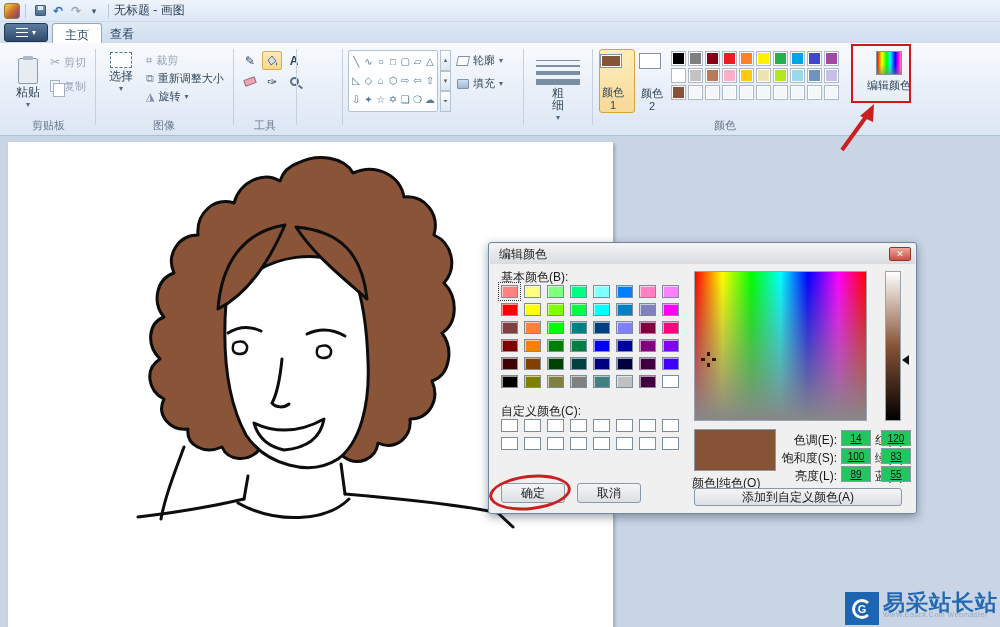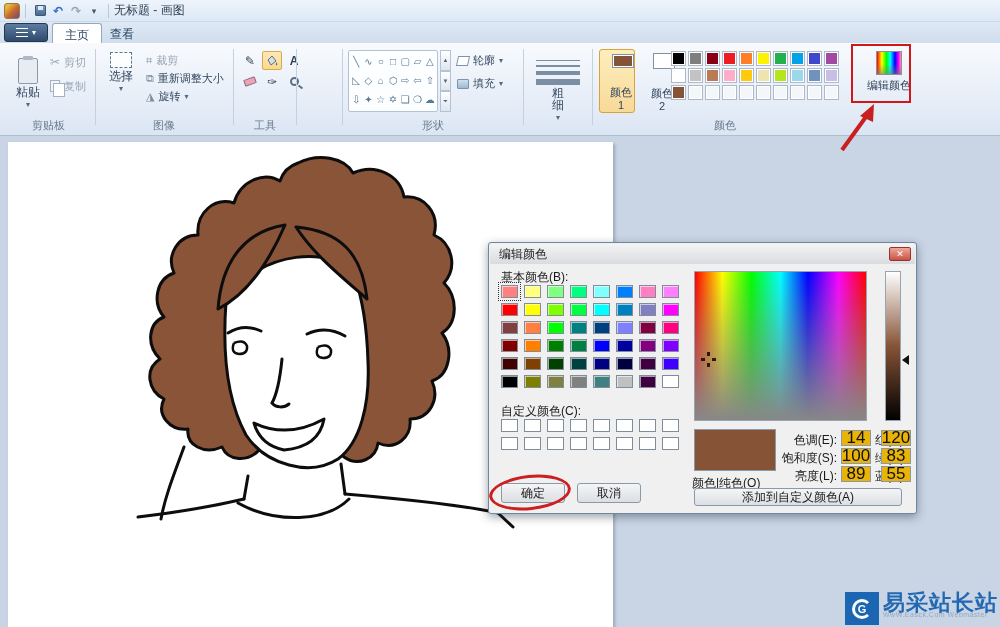--- a/index.html
+++ b/index.html
@@ -80,21 +80,21 @@
   .of-row .caret { font-size:8px; color:#516a84; }
   .icon-outline { width:12px; height:10px; border:1px solid #7d93ab; background:#fff; transform:skewX(-12deg); }
   .icon-fillsmall { width:12px; height:10px; background:linear-gradient(#cfe0f0,#9db8d4); border:1px solid #7d93ab; border-radius:1px; }
 
   
   .size-lines { display:flex; flex-direction:column; gap:4px; width:44px; padding-top:12px; }
   .size-lines i { display:block; background:#7a8ea4; }
 
   
   .colorbtn { position:absolute; top:6px; width:36px; height:64px; border-radius:3px;
-    display:flex; flex-direction:column; align-items:flex-end; padding-top:4px; gap:18px; }
+    display:flex; flex-direction:column; align-items:flex-start; padding-top:4px; gap:18px; }
   .colorbtn.sel { background:linear-gradient(#fdeebc,#f8d férfi98); background:linear-gradient(#fdeebc,#f8d998); border:1px solid #d9a23b; }
   .cswatch { width:22px; height:22px; border:1px solid #8291a2; box-shadow:inset 0 0 0 1px #fff; }
   .colorbtn .blab { font-size:11px; line-height:13px; text-align:center; width:26px; color:#33475e; }
   #palette { position:absolute; left:78px; top:8px; display:grid; grid-template-columns:repeat(10,15px); grid-auto-rows:15px; gap:2px; }
   #palette .swatch { border:1px solid #adb9c9; box-shadow:inset 0 0 0 1px #fff; }
   #palette .swatch.empty { background:#f4f7fa; }
   #editcolors { position:absolute; left:271px; top:4px; width:50px; height:58px;
     display:flex; flex-direction:column; align-items:center; gap:3px; padding-top:4px; }
   .icon-rainbow { width:26px; height:24px; border:1px solid #88919e;
     background:linear-gradient(rgba(255,255,255,0) 55%, rgba(120,120,120,.55)),
@@ -138,22 +138,22 @@
   #hue-cross .n { left:6px; top:0; width:3px; height:4px; }
   #hue-cross .s { left:6px; bottom:0; width:3px; height:4px; }
   #hue-cross .w { left:0; top:6px; width:4px; height:3px; }
   #hue-cross .e { right:0; top:6px; width:4px; height:3px; }
   #lum-bar { position:absolute; left:396px; top:28px; width:16px; height:150px; border:1px solid #98a4b0;
     background:linear-gradient(#ffffff, #865337 50%, #000000); }
   #lum-arrow { position:absolute; left:413px; top:112px; width:0; height:0;
     border-top:5px solid transparent; border-bottom:5px solid transparent; border-right:7px solid #111; }
   #dlg-preview { position:absolute; left:205px; top:186px; width:82px; height:42px; border:1px solid #8a99a9; }
   .numrow-label { position:absolute; text-align:right; font-size:12px; color:#1a1a1a; }
-  .numfield { position:absolute; width:30px; height:16px; background:#eab308; border:1px solid #8a99a9;
-    font-size:17px; display:flex; align-items:center; justify-content:center; color:#111; }
+  .numfield { position:absolute; width:30px; height:16px; background:#22c55e; border:1px solid #8a99a9;
+    font-size:10px; display:flex; align-items:center; justify-content:center; color:#111;text-decoration:underline; }
 
   
   #watermark { position:absolute; right:2px; bottom:2px; display:flex; align-items:center; gap:4px; opacity:.95; }
   #wm-logo { width:34px; height:33px; background:#1360b0; display:flex; align-items:center; justify-content:center; }
   #wm-glyph { width:20px; height:20px; border:3px solid #fff; border-radius:50%; color:#fff; font-weight:bold;
     font-size:11px; display:flex; align-items:center; justify-content:center; border-right-color:transparent; }
   #wm-text-wrap { display:flex; flex-direction:column; line-height:100%; }
   #wm-text { font-size:22px; font-weight:bold; color:#1a63b0; letter-spacing:1px; }
   #wm-sub { font-size:7px; color:#8fa6bd; letter-spacing:.5px; }
 </style>
@@ -297,21 +297,20 @@
           <span class="icon-outline"></span>
           <span>轮廓</span>
           <span class="caret">▾</span>
         </div>
         <div class="of-row">
           <span class="icon-fillsmall"></span>
           <span>填充</span>
           <span class="caret">▾</span>
         </div>
       </div>
-      <div class="glabel">形状</div>
     </div>
     <div class="rgsep" style="left:523px;"></div>
 
     <div class="rgroup" style="left:524px;width:68px;">
       <div class="bigbtn dd" style="position:absolute;left:10px;top:0;width:48px;">
         <span class="size-lines">
           <i style="height:1px;"></i>
             <i style="height:2px;"></i>
             <i style="height:4px;"></i>
             <i style="height:6px;"></i>

